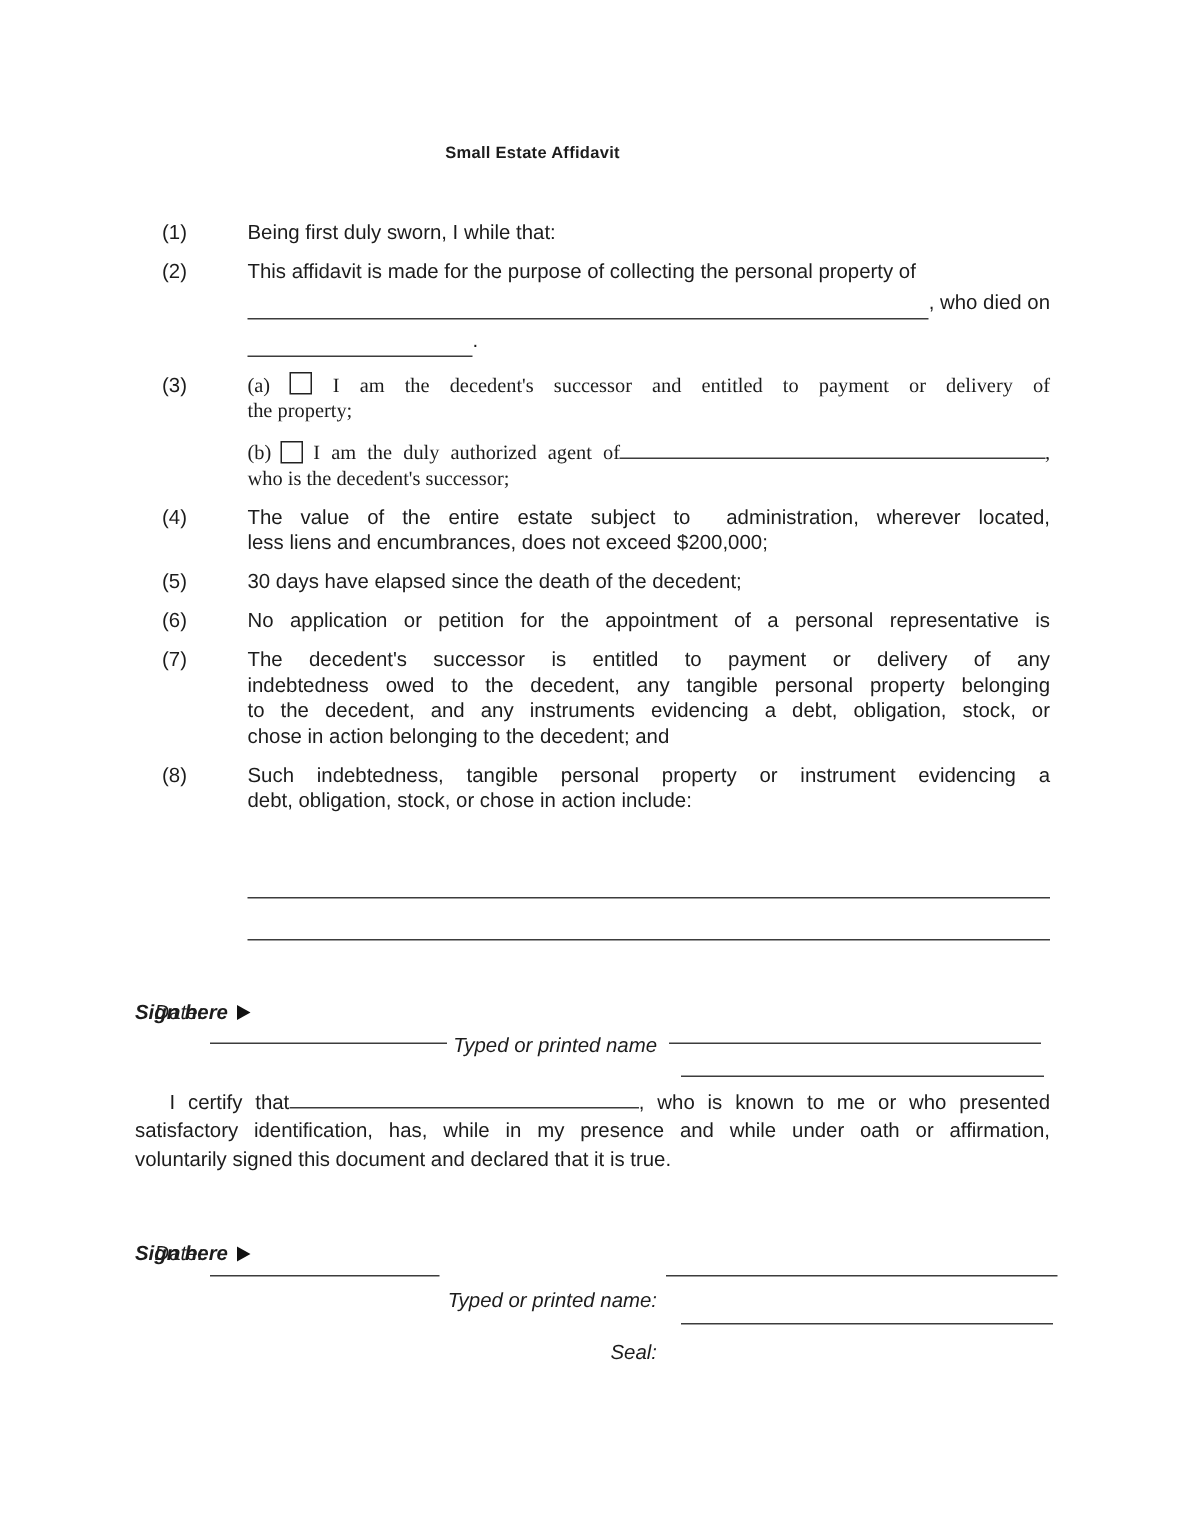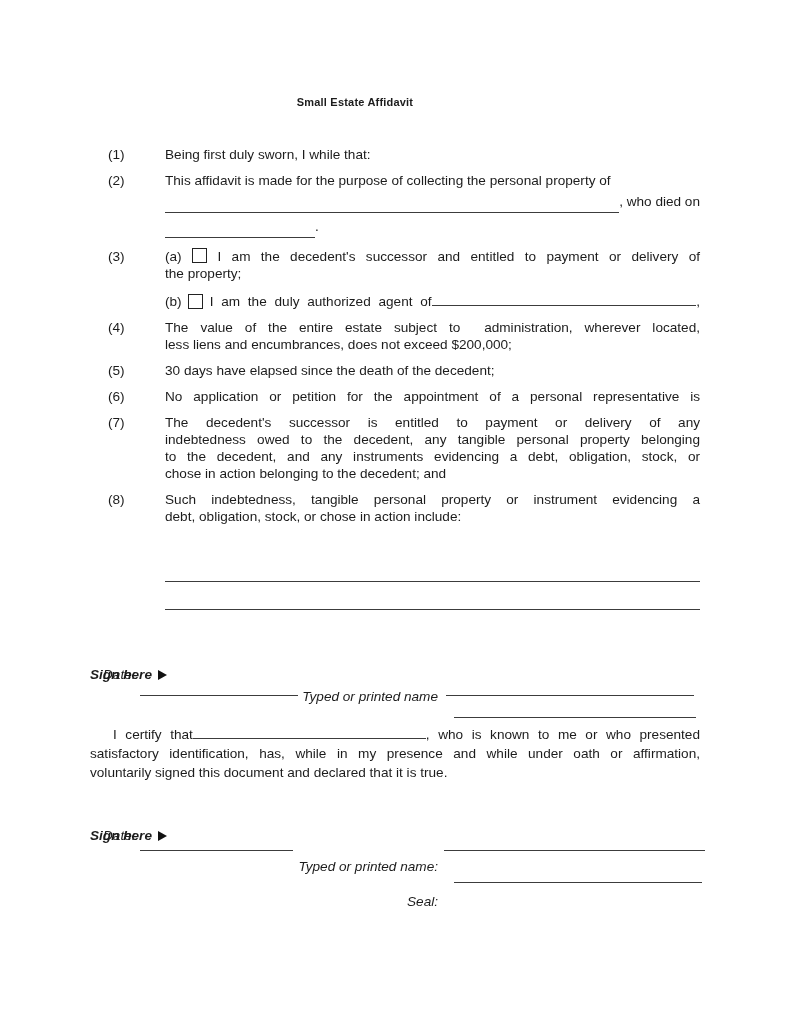--- a/index.html
+++ b/index.html
@@ -11,21 +11,21 @@
   }
   .title {
     position: absolute; left: 90px; top: 93px; width: 530px;
     text-align: center; font-weight: bold; font-size: 11px; line-height: 18px;
     letter-spacing: 0.2px;
   }
   .list { position: absolute; left: 108px; top: 146px; width: 592px; }
   .item { display: flex; margin-bottom: 9px; }
   .num  { width: 57px; flex: none; }
   .body { flex: 1; min-width: 0; }
-  .para { margin-bottom: 9px; }
+  .para { margin-bottom: 9px; font-family: Liberation Serif, serif; }
   .para:last-child { margin-bottom: 0; }
 
   
   .jl { text-align: justify; text-align-last: justify; -moz-text-align-last: justify; }
 
   .blank { display: inline-block; border-bottom: 1.4px solid #3c3c3c; }
 
   .blankrow { display: flex; align-items: center; height: 25px; }
   .blankrow .blank { height: 21px; }
   .blankrow .grow { flex: 1; }
@@ -102,20 +102,21 @@
         <div>the property;</div>
       </div>
       <div class="para">
         <div class="cbrow">
           <span>(b)</span>
             <span class="cb"></span>
             <span class="ws">I am the duly authorized agent of</span>
             <span class="blank"></span>
             <span class="suffix">,</span>
         </div>
+        <div>who is the decedent's successor;</div>
       </div>
     </div>
   </div>
 
   <div class="item">
     <span class="num">(4)</span>
     <div class="body">
       <div class="jl">The value of the entire estate subject to &nbsp;administration, wherever located,</div>
       <div>less liens and encumbrances, does not exceed $200,000;</div>
     </div>

